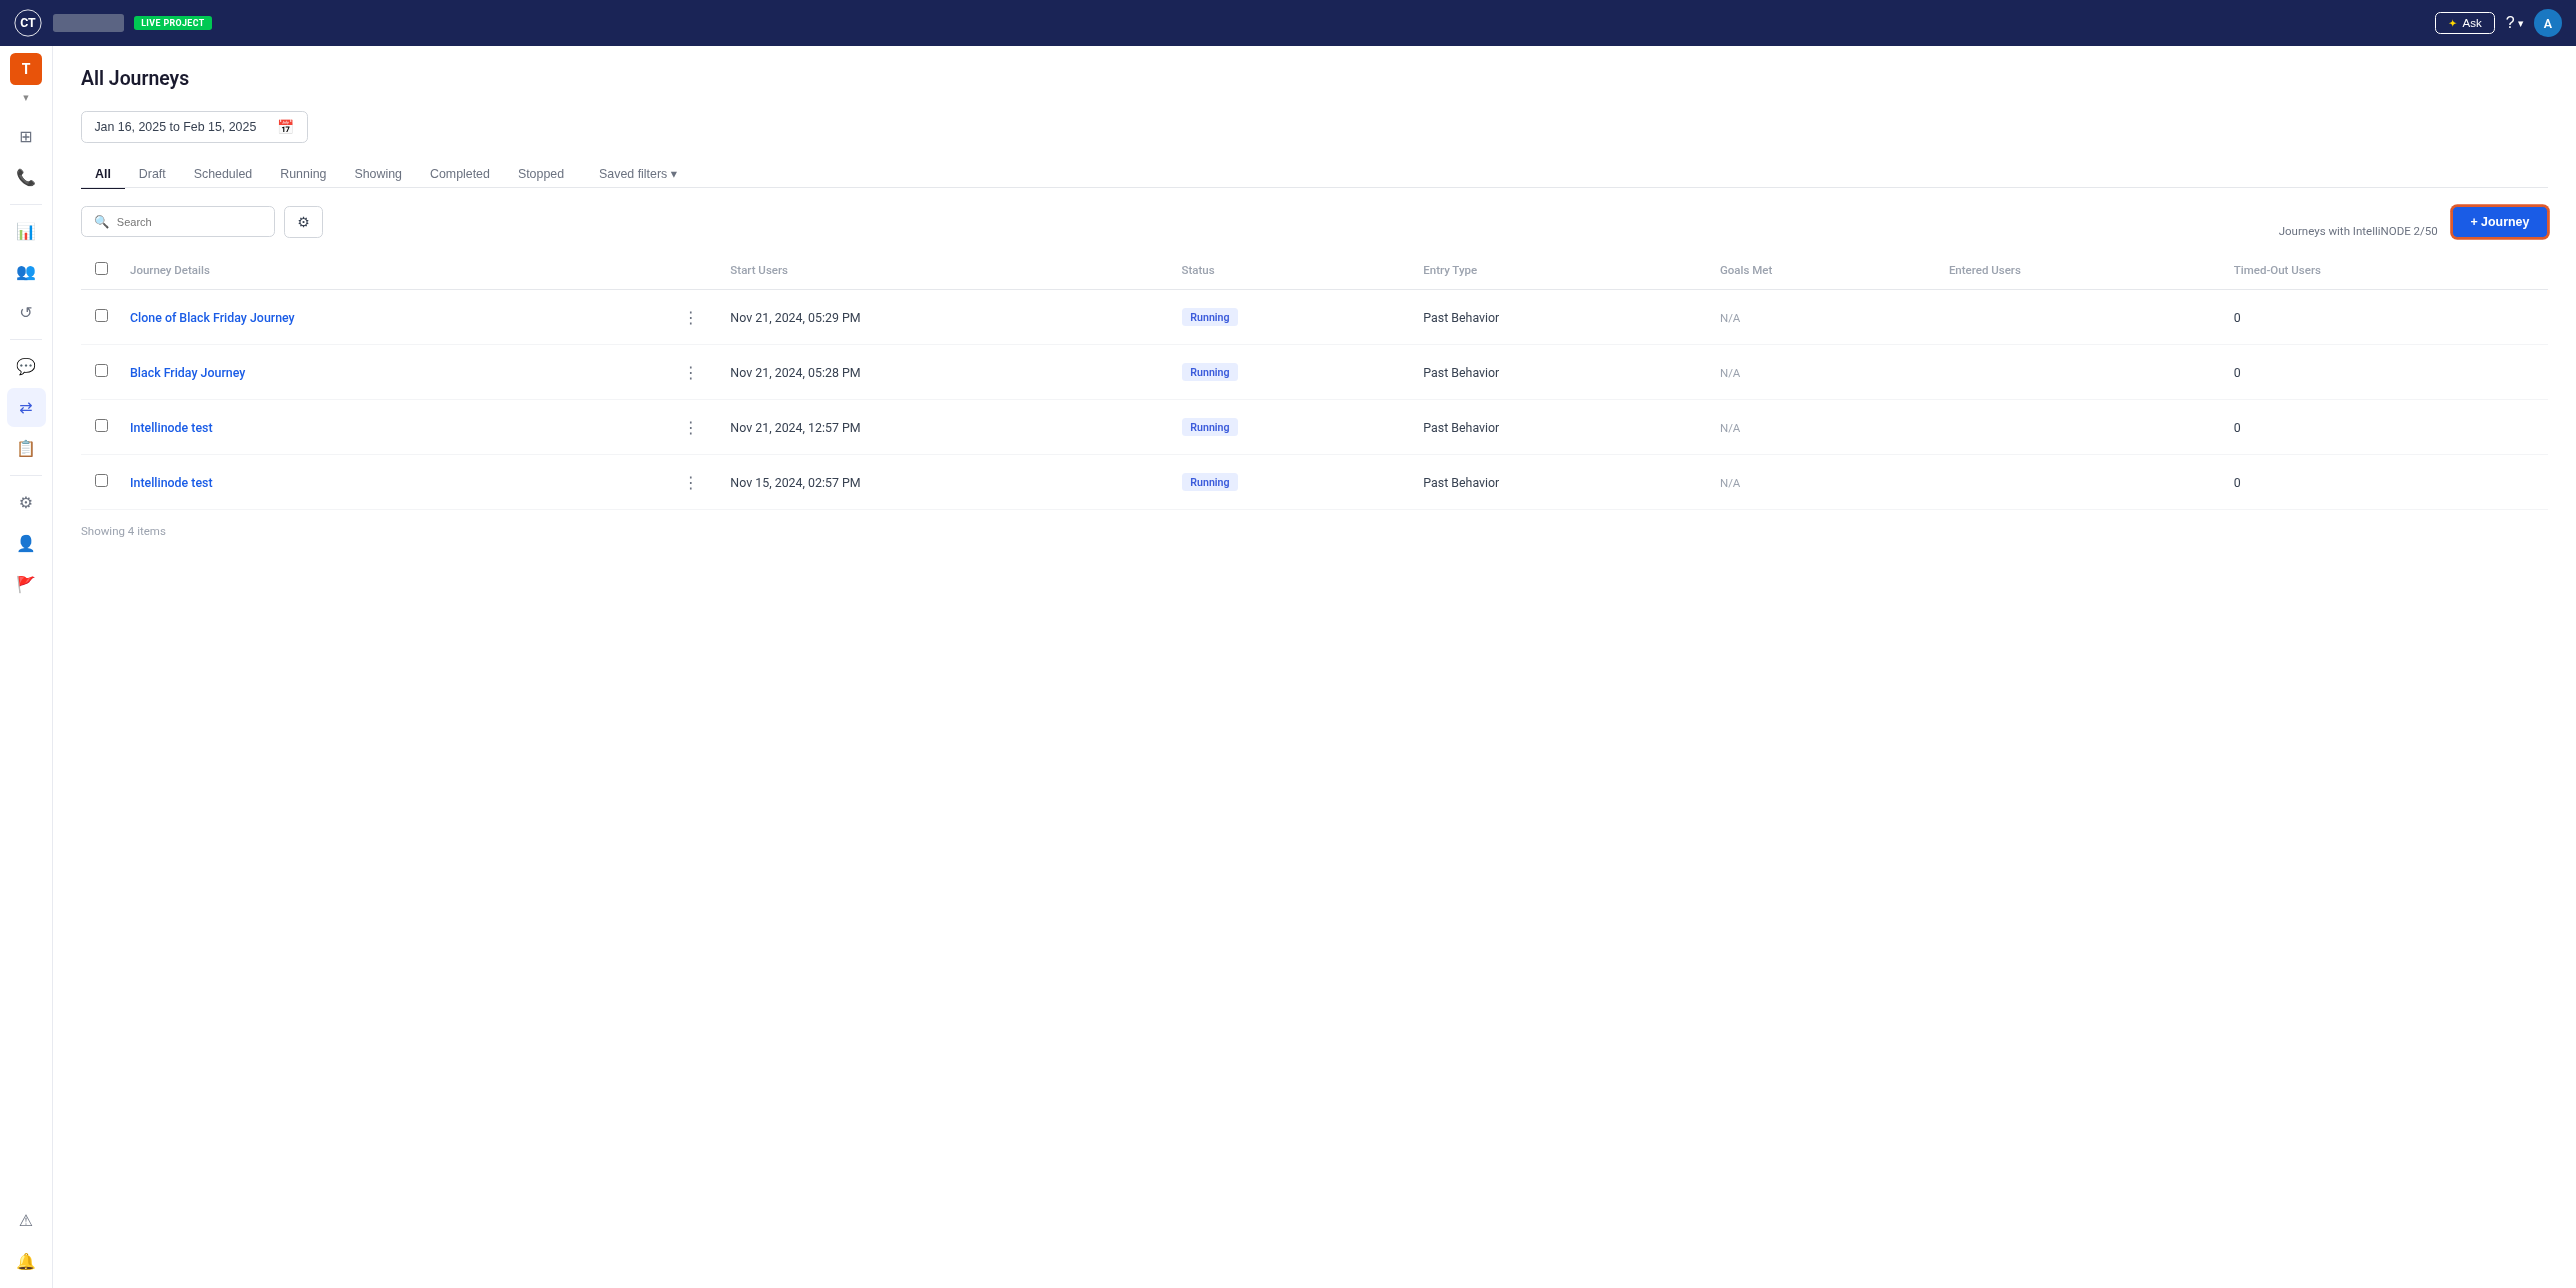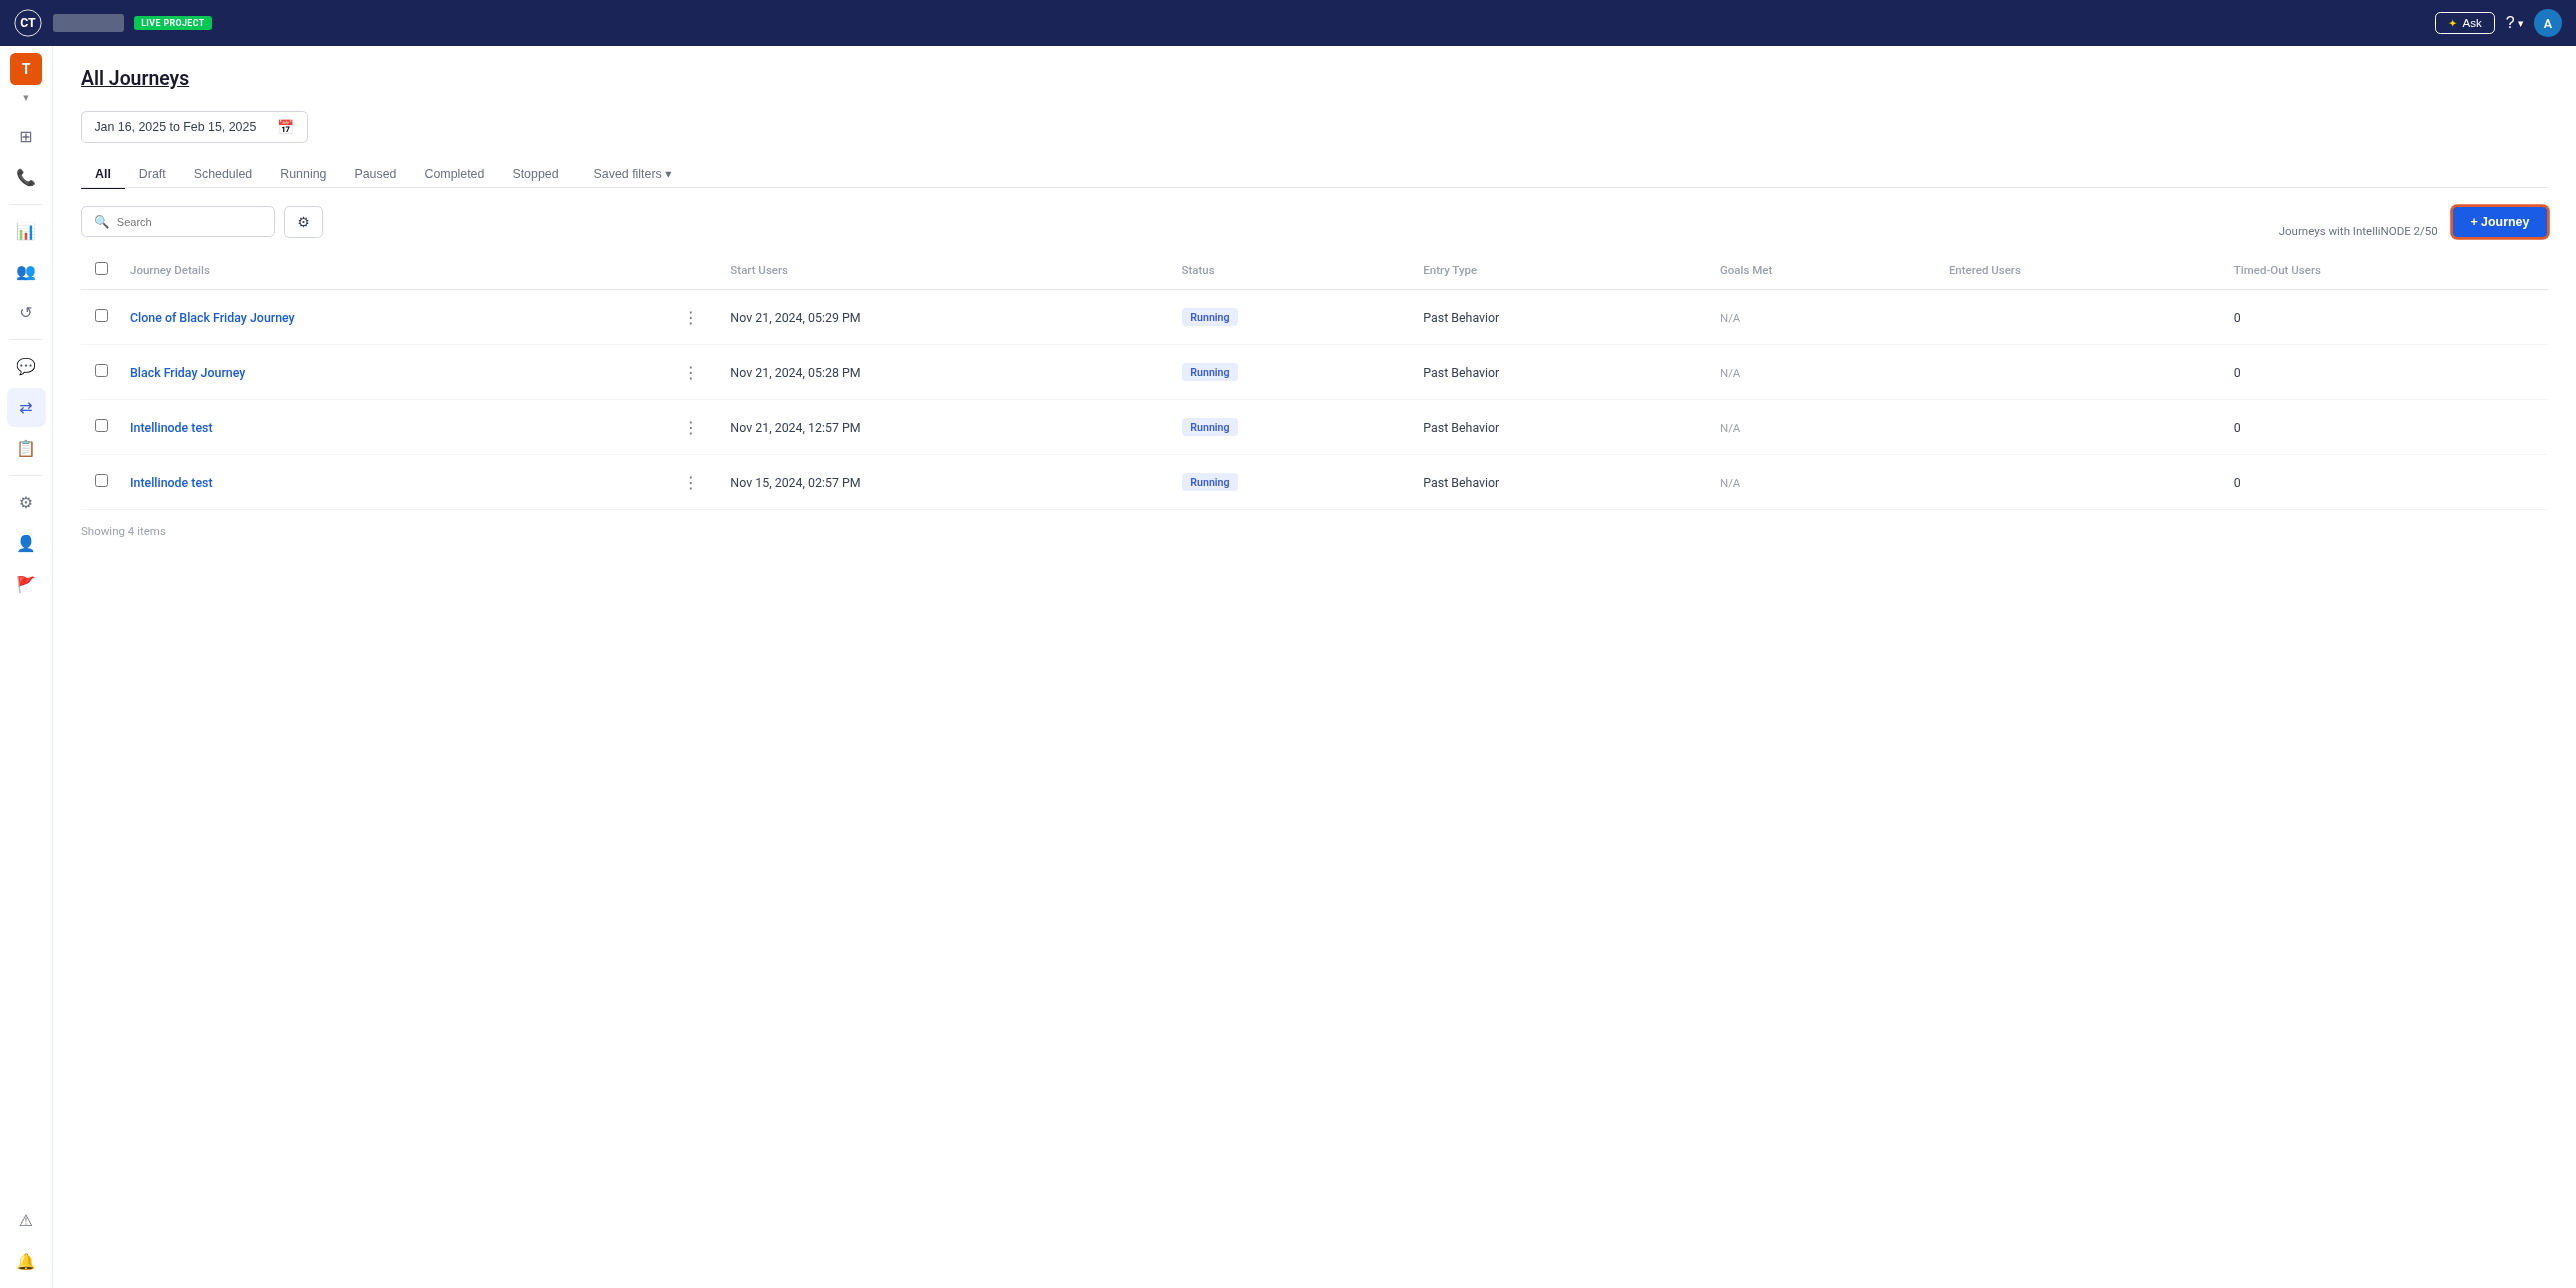--- a/index.html
+++ b/index.html
@@ -104,21 +104,21 @@
     .sidebar-bottom { margin-top: auto; display: flex; flex-direction: column; align-items: center; gap: 1.8px; }
 
     
     .main-content {
       flex: 1;
       background: white;
       overflow-y: auto;
       padding: 21px 28px;
     }
 
-    .page-title { font-size: 19.4px; font-weight: 600; color: #1a1a2e; margin-bottom: 21px; text-decoration: underline; }
+    .page-title { font-size: 19.4px; font-weight: 600; color: #1a1a2e; margin-bottom: 21px; }
 
     
     .date-range-btn {
       display: inline-flex; align-items: center; gap: 21px;
       border: 1.3px solid #d1d5db;
       border-radius: 5.3px;
       padding: 7px 12.4px;
       font-size: 12.4px;
       color: #374151;
       background: white;
@@ -336,21 +336,21 @@
       <span>Jan 16, 2025 to Feb 15, 2025</span>
       <span class="calendar-icon">📅</span>
     </button>
 
     
     <div class="filter-tabs">
       <button class="filter-tab active">All</button>
       <button class="filter-tab">Draft</button>
       <button class="filter-tab">Scheduled</button>
       <button class="filter-tab">Running</button>
-      <button class="filter-tab">Paused</button>
+      <button class="filter-tab">Showing</button>
       <button class="filter-tab">Completed</button>
       <button class="filter-tab">Stopped</button>
       <button class="filter-tab saved-filters-tab">
         <span>Saved filters</span>
         <span>▾</span>
       </button>
     </div>
 
     
     <div class="actions-row">

